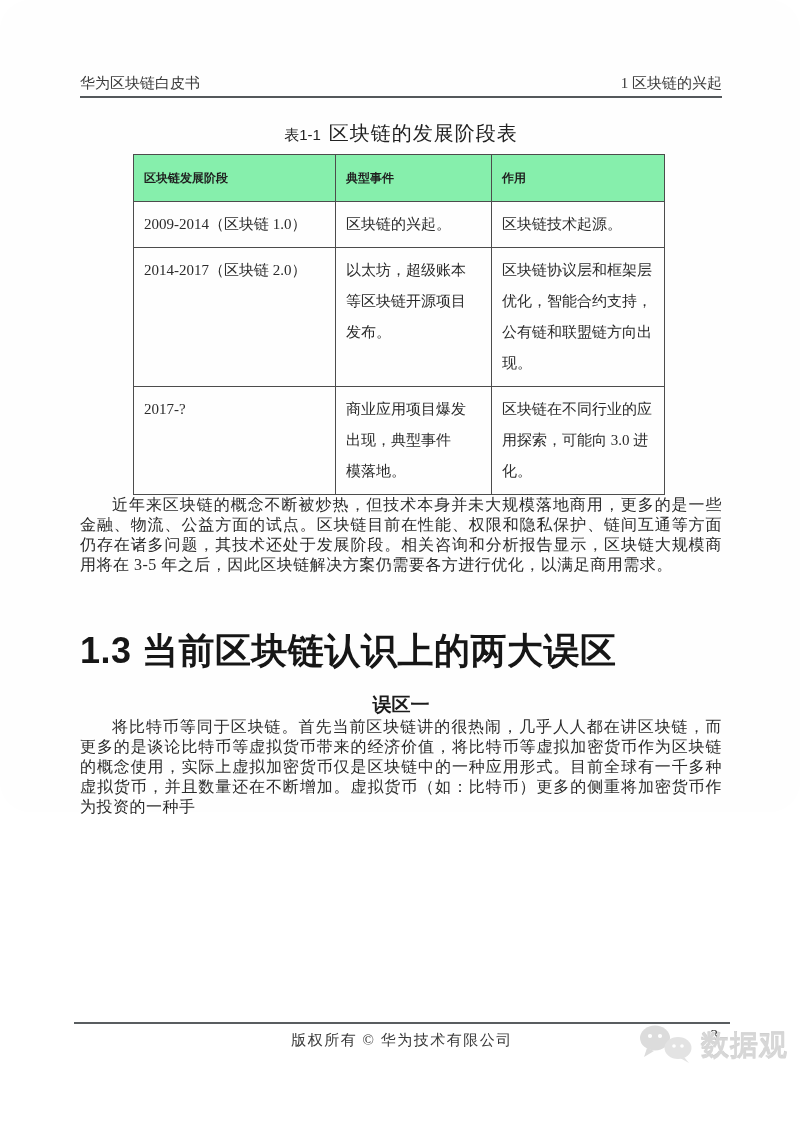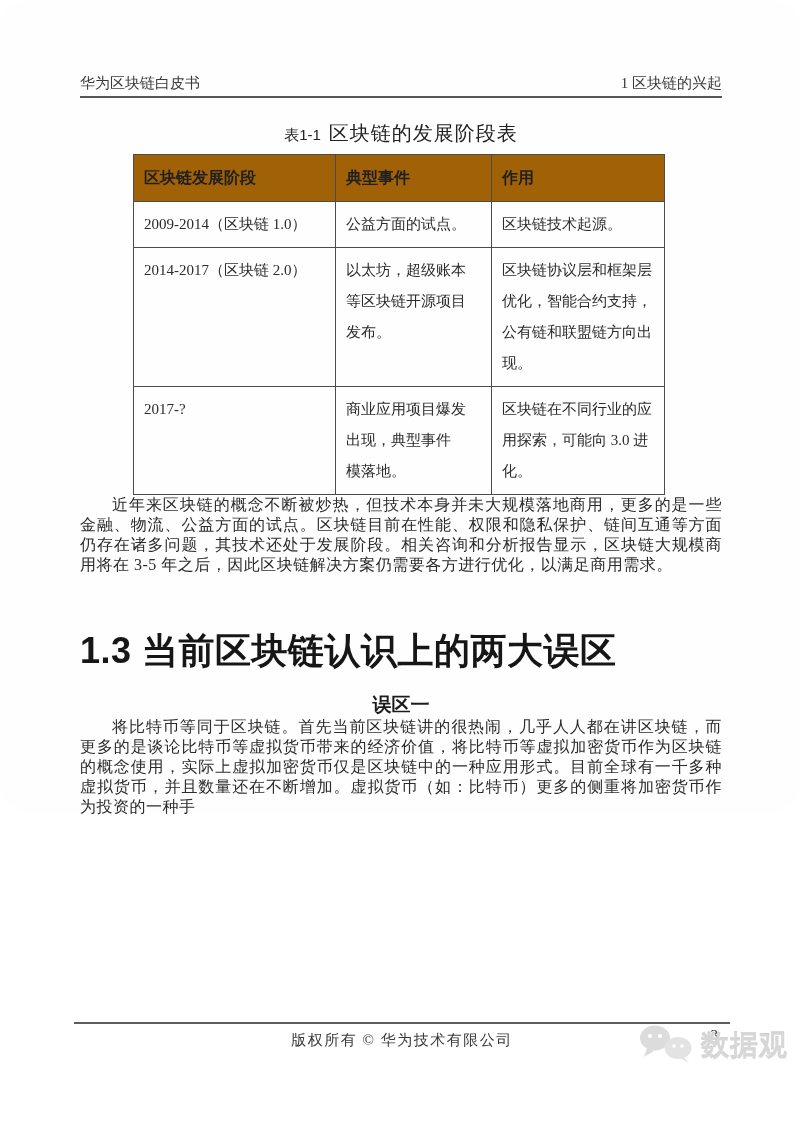--- a/index.html
+++ b/index.html
@@ -34,23 +34,23 @@
   table.stages {
     margin-top: 7px; margin-left: 53px;
     width: 531px; table-layout: fixed;
     border-collapse: collapse;
   }
   table.stages th, table.stages td {
     border: 1px solid #4c4c4c;
     vertical-align: top; text-align: left;
   }
   table.stages th {
-    background: #a16207;
-    font-family: "Liberation Sans", "DejaVu Sans", sans-serif;
-    font-weight: 700; font-size: 16px; line-height: 30px;
+    background: #86efac;
+    font-family: "Liberation Sans", "DejaVu Sans", sans-serif;
+    font-weight: 700; font-size: 12px; line-height: 30px;
     padding: 8px 10px; color: #1f1f1f;
   }
   table.stages td {
     font-size: 15px; line-height: 31px;
     padding: 7px 10px;
     white-space: pre-line; color: #2b2b2b;
     text-align: justify;
   }
 
   
@@ -127,21 +127,21 @@
       <thead>
         <tr>
           <th>区块链发展阶段</th>
           <th>典型事件</th>
           <th>作用</th>
         </tr>
       </thead>
       <tbody>
         <tr>
           <td>2009-2014（区块链 1.0）</td>
-          <td>公益方面的试点。</td>
+          <td>区块链的兴起。</td>
           <td>区块链技术起源。</td>
         </tr>
         <tr>
           <td>2014-2017（区块链 2.0）</td>
           <td>以太坊，超级账本
 等区块链开源项目
 发布。</td>
           <td>区块链协议层和框架层
 优化，智能合约支持，
 公有链和联盟链方向出

